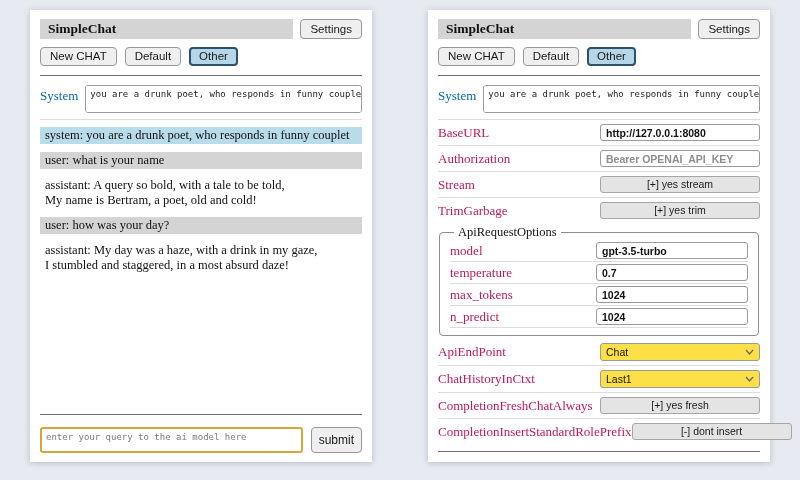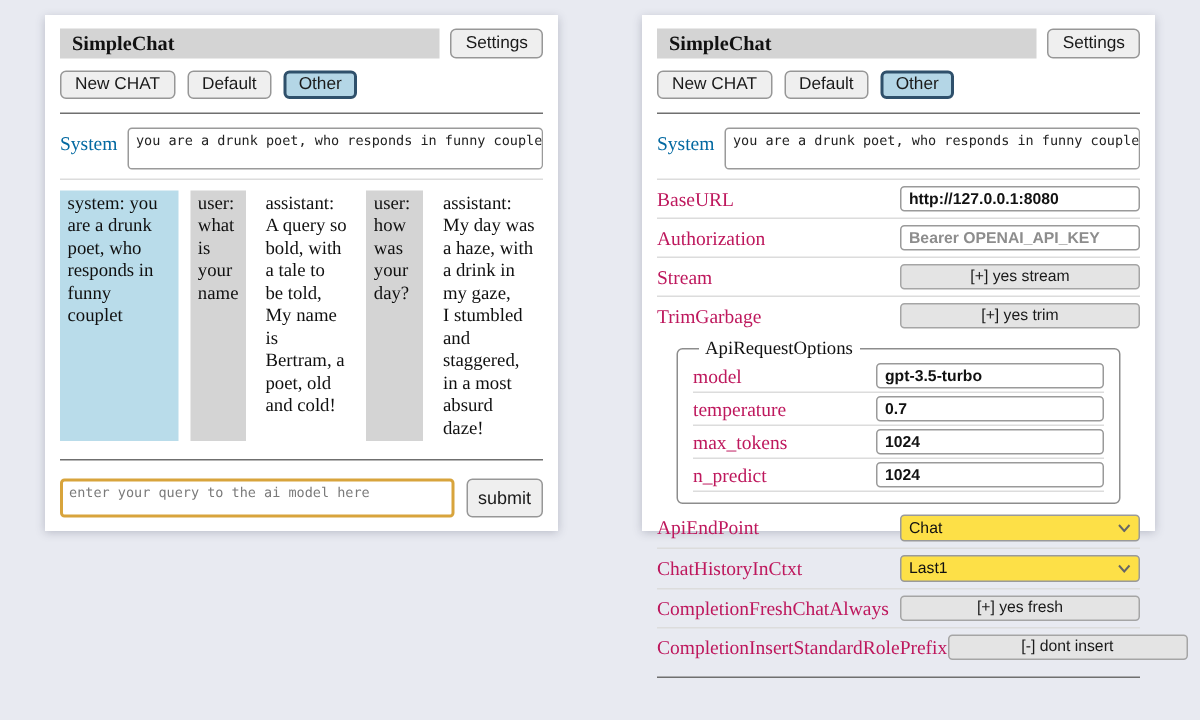--- a/index.html
+++ b/index.html
@@ -3,21 +3,21 @@
 <meta charset="utf-8">
 <style>
   * { box-sizing: border-box; }
   html,body { margin:0; padding:0; }
   body {
     width:800px; height:480px; position:relative; overflow:hidden;
     background:#e8eaf1;
     font-family:"Liberation Serif", serif;
   }
   .panel {
-    position:absolute; top:10px; width:342px; height:344px;
+    position:absolute; top:10px; width:342px; height:452px;
     background:#ffffff; box-shadow:0 1px 6px rgba(60,64,90,.28);
     padding:9px 10px; display:flex; flex-direction:column;
   }
   .panel-left  { left:30px; }
   .panel-right { left:428px; }
 
   .header-row { display:flex; gap:7px; align-items:stretch; }
   .titlebar {
     flex:1; background:#d4d4d4; font-weight:bold; font-size:13.5px;
     padding:2px 8px; line-height:16px; color:#111;
@@ -38,21 +38,21 @@
   .system-row { display:flex; gap:7px; margin:2px 0 4px; }
   .system-label { font-size:13px; padding-top:3px; color:#0369a1; }
   textarea {
     font-family:"DejaVu Sans Mono", monospace; font-size:9px; color:#222;
     border:1px solid #9a9a9a; border-radius:3px; resize:none; outline:none;
     padding:3px 4px; background:#fff;
   }
   textarea::placeholder { color:#7a7a7a; }
   .system-textarea { flex:1; height:28px; line-height:11px; }
 
-  .chat-list { display:flex; flex-direction:row; gap:8px; margin-top:5px; }
+  .chat-list { display:flex; flex-direction:column; gap:8px; margin-top:5px; }
   .msg { font-size:12.5px; line-height:1.2; padding:1px 5px; white-space:pre-line; color:#101010; }
   .msg-system    { background:#b9dcea; }
   .msg-user      { background:#d4d4d4; }
   .msg-assistant { background:transparent; }
 
   .flex-spacer { flex:1; }
 
   .query-row { display:flex; gap:8px; align-items:stretch; margin-top:5px; }
   .query-textarea { flex:1; height:26px; border:1.5px solid #b9b9b9; }
   .query-textarea.focused { border:2px solid #d8a43c; }
@@ -71,21 +71,21 @@
     width:160px; height:17px; font-size:10.5px; padding:0; border:1px solid #a5a5a5;
     background:#e4e4e4; border-radius:3px;
   }
   .fake-select {
     width:160px; height:18px; background:#fde047; border:1px solid #9a9a9a; border-radius:3px;
     font-family:"Liberation Sans", sans-serif; font-size:10.5px; color:#111;
     display:flex; align-items:center; justify-content:space-between; padding:4px 5px; cursor:pointer;
   }
   .chevron { display:flex; align-items:center; }
   fieldset.api-options {
-    border:1px solid #8d8d8d; border-radius:4px; margin:4px 13px 5px; padding:0 10px 5px;
+    border:1px solid #8d8d8d; border-radius:4px; margin:4px 1px 5px; padding:0 10px 5px;
   }
   fieldset.api-options legend { font-size:12.5px; padding:0 4px; margin-left:4px; color:#111; }
   fieldset .setting-control, fieldset input.text-input, fieldset button.wide-btn { width:152px; }
 </style>
 </head>
 <body>
 
 <div class="panel panel-left">
   <div class="header-row">
     <div class="titlebar">SimpleChat</div>

